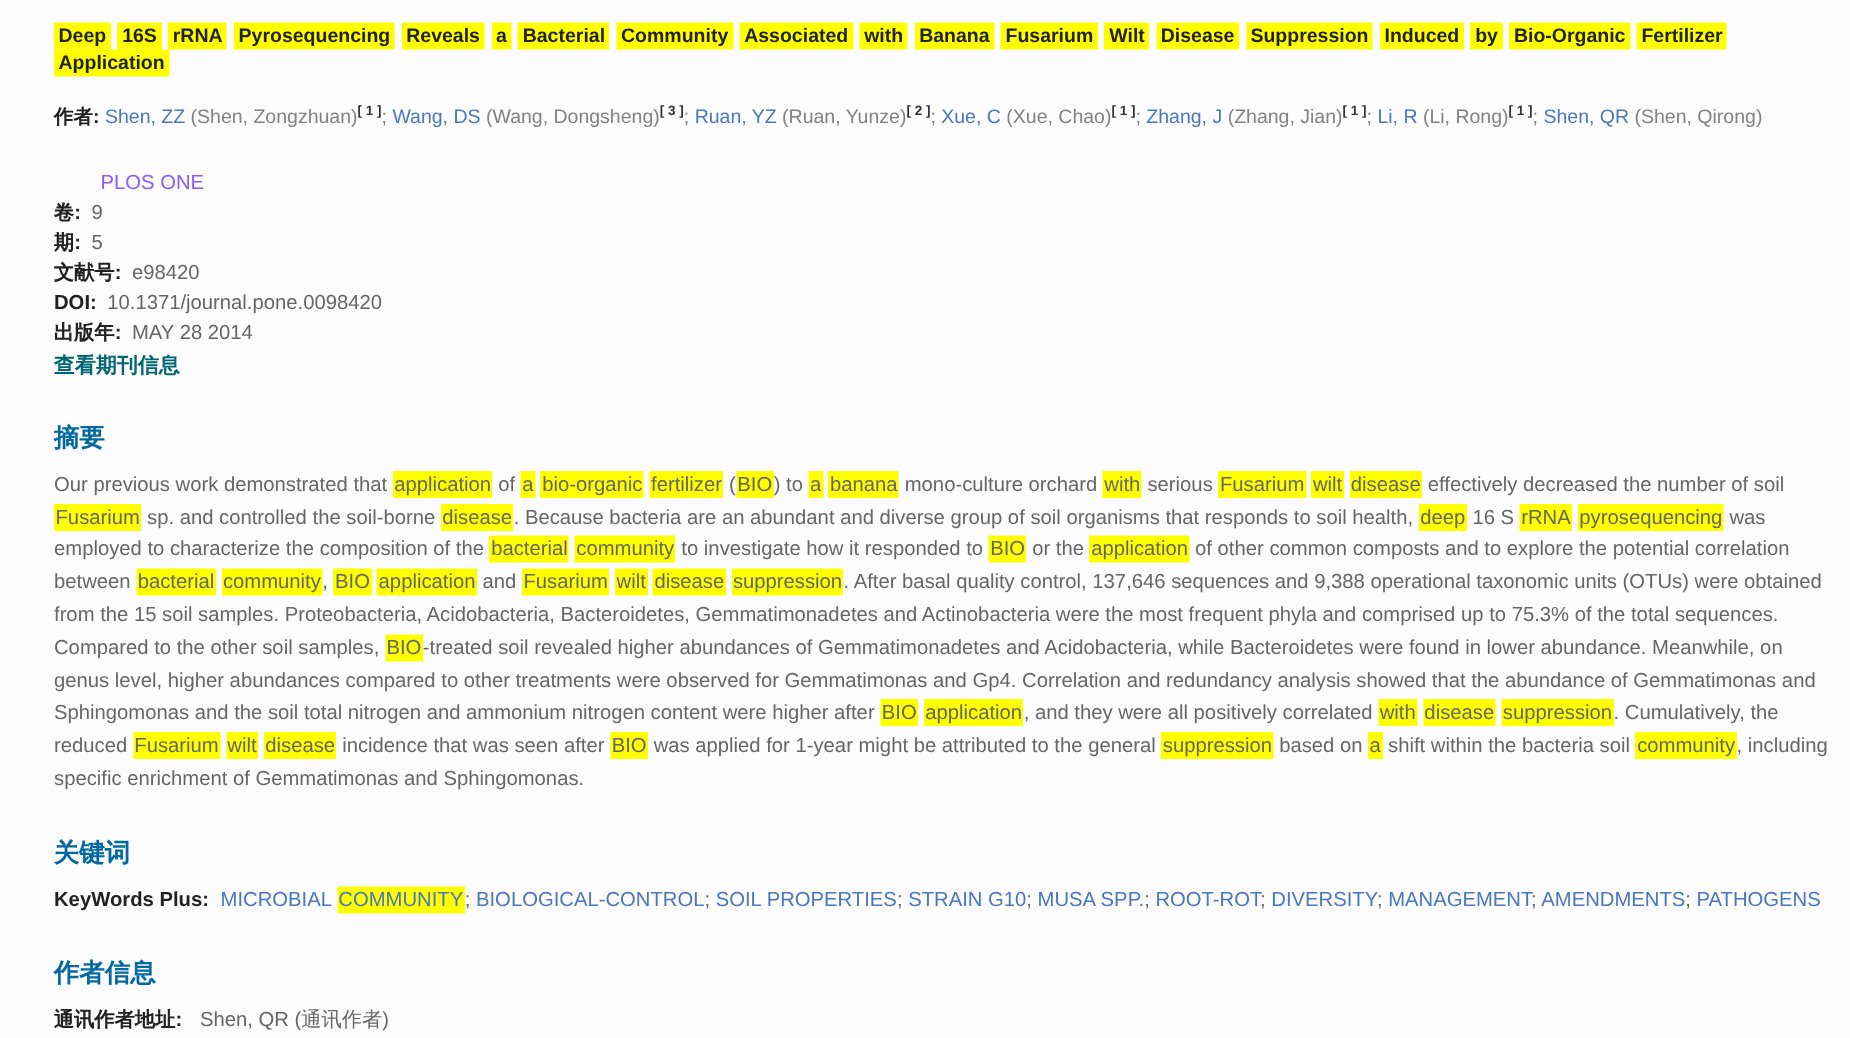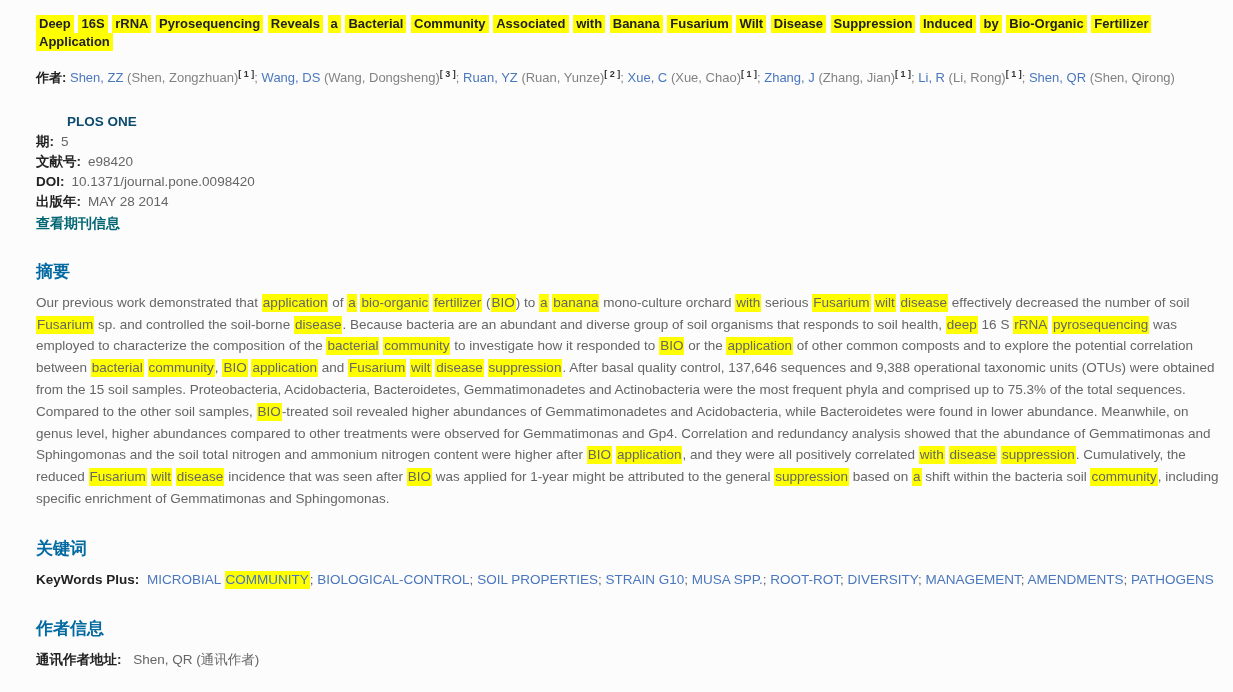--- a/index.html
+++ b/index.html
@@ -20,21 +20,21 @@
   .hl-word { background: #ffff00; padding: 1px 3px 2px 3px; }
 
   .authors { margin-top: 16px; font-size: 13px; color: #828282; line-height: 1.5; max-width: 1190px; }
   .label { font-weight: bold; color: #222; }
   a { text-decoration: none; cursor: pointer; }
   .link { color: #4a77bd; }
   .muted { color: #828282; margin-top: 18px; }
   sup.au-sup { font-size: 9px; font-weight: bold; color: #333; letter-spacing: 0px; }
 
   .journal-block { margin-top: 24px; }
-  .journal-name { font-weight: bold; color: #0c4a6e; line-height: 20px; padding-left: 31px; }
+  .journal-name { font-weight: normal; color: #8b5cf6; line-height: 20px; padding-left: 31px; }
   .meta-row { line-height: 20px; }
   .meta-label { font-weight: bold; color: #222; margin-right: 7px; }
   .meta-value { color: #666; }
   .journal-link { display: inline-block; margin-top: 3px; color: #006673; font-weight: bold; font-size: 14px; }
 
   h2.sec { font-size: 17px; font-weight: bold; color: #0369a1; margin: 27px 0 9px 0; }
   .abstract { margin: 0; max-width: 1192px; line-height: 21.8px; color: #666; }
   .hl { background: #ffff00; padding: 1px 1px 2px 1px; }
 
   .keywords-line { max-width: 1192px; line-height: 21px; }
@@ -54,20 +54,21 @@
   <h1 class="title" id="title"><span class="hl-word">Deep</span> <span class="hl-word">16S</span> <span class="hl-word">rRNA</span> <span class="hl-word">Pyrosequencing</span> <span class="hl-word">Reveals</span> <span class="hl-word">a</span> <span class="hl-word">Bacterial</span> <span class="hl-word">Community</span> <span class="hl-word">Associated</span> <span class="hl-word">with</span> <span class="hl-word">Banana</span> <span class="hl-word">Fusarium</span> <span class="hl-word">Wilt</span> <span class="hl-word">Disease</span> <span class="hl-word">Suppression</span> <span class="hl-word">Induced</span> <span class="hl-word">by</span> <span class="hl-word">Bio-Organic</span> <span class="hl-word">Fertilizer</span> <span class="hl-word">Application</span></h1>
 
   <div class="authors">
     <span class="label">作者:</span>
     <span id="authors-list"> <a class="link">Shen, ZZ</a><span class="muted"> (Shen, Zongzhuan)</span><sup class="au-sup">[ 1 ]</sup><span class="muted">; </span> <a class="link">Wang, DS</a><span class="muted"> (Wang, Dongsheng)</span><sup class="au-sup">[ 3 ]</sup><span class="muted">; </span> <a class="link">Ruan, YZ</a><span class="muted"> (Ruan, Yunze)</span><sup class="au-sup">[ 2 ]</sup><span class="muted">; </span> <a class="link">Xue, C</a><span class="muted"> (Xue, Chao)</span><sup class="au-sup">[ 1 ]</sup><span class="muted">; </span> <a class="link">Zhang, J</a><span class="muted"> (Zhang, Jian)</span><sup class="au-sup">[ 1 ]</sup><span class="muted">; </span> <a class="link">Li, R</a><span class="muted"> (Li, Rong)</span><sup class="au-sup">[ 1 ]</sup><span class="muted">; </span> <a class="link">Shen, QR</a><span class="muted"> (Shen, Qirong)</span></span>
   </div>
 
   <div class="journal-block">
     <div class="journal-name">PLOS ONE</div>
     <div id="journal-fields">
+        <div class="meta-row"><span class="meta-label">卷:</span><span class="meta-value">9</span></div>
         <div class="meta-row"><span class="meta-label">期:</span><span class="meta-value">5</span></div>
         <div class="meta-row"><span class="meta-label">文献号:</span><span class="meta-value">e98420</span></div>
         <div class="meta-row"><span class="meta-label">DOI:</span><span class="meta-value">10.1371/journal.pone.0098420</span></div>
         <div class="meta-row"><span class="meta-label">出版年:</span><span class="meta-value">MAY 28 2014</span></div>
       </div>
     <a class="journal-link">查看期刊信息</a>
   </div>
 
   <h2 class="sec">摘要</h2>
   <p class="abstract" id="abstract">Our previous work demonstrated that <span class="hl">application</span> of <span class="hl">a</span> <span class="hl">bio-organic</span> <span class="hl">fertilizer</span> (<span class="hl">BIO</span>) to <span class="hl">a</span> <span class="hl">banana</span> mono-culture orchard <span class="hl">with</span> serious <span class="hl">Fusarium</span> <span class="hl">wilt</span> <span class="hl">disease</span> effectively decreased the number of soil <span class="hl">Fusarium</span> sp. and controlled the soil-borne <span class="hl">disease</span>. Because bacteria are an abundant and diverse group of soil organisms that responds to soil health, <span class="hl">deep</span> 16 S <span class="hl">rRNA</span> <span class="hl">pyrosequencing</span> was employed to characterize the composition of the <span class="hl">bacterial</span> <span class="hl">community</span> to investigate how it responded to <span class="hl">BIO</span> or the <span class="hl">application</span> of other common composts and to explore the potential correlation between <span class="hl">bacterial</span> <span class="hl">community</span>, <span class="hl">BIO</span> <span class="hl">application</span> and <span class="hl">Fusarium</span> <span class="hl">wilt</span> <span class="hl">disease</span> <span class="hl">suppression</span>. After basal quality control, 137,646 sequences and 9,388 operational taxonomic units (OTUs) were obtained from the 15 soil samples. Proteobacteria, Acidobacteria, Bacteroidetes, Gemmatimonadetes and Actinobacteria were the most frequent phyla and comprised up to 75.3% of the total sequences. Compared to the other soil samples, <span class="hl">BIO</span>-treated soil revealed higher abundances of Gemmatimonadetes and Acidobacteria, while Bacteroidetes were found in lower abundance. Meanwhile, on genus level, higher abundances compared to other treatments were observed for Gemmatimonas and Gp4. Correlation and redundancy analysis showed that the abundance of Gemmatimonas and Sphingomonas and the soil total nitrogen and ammonium nitrogen content were higher after <span class="hl">BIO</span> <span class="hl">application</span>, and they were all positively correlated <span class="hl">with</span> <span class="hl">disease</span> <span class="hl">suppression</span>. Cumulatively, the reduced <span class="hl">Fusarium</span> <span class="hl">wilt</span> <span class="hl">disease</span> incidence that was seen after <span class="hl">BIO</span> was applied for 1-year might be attributed to the general <span class="hl">suppression</span> based on <span class="hl">a</span> shift within the bacteria soil <span class="hl">community</span>, including specific enrichment of Gemmatimonas and Sphingomonas.</p>

